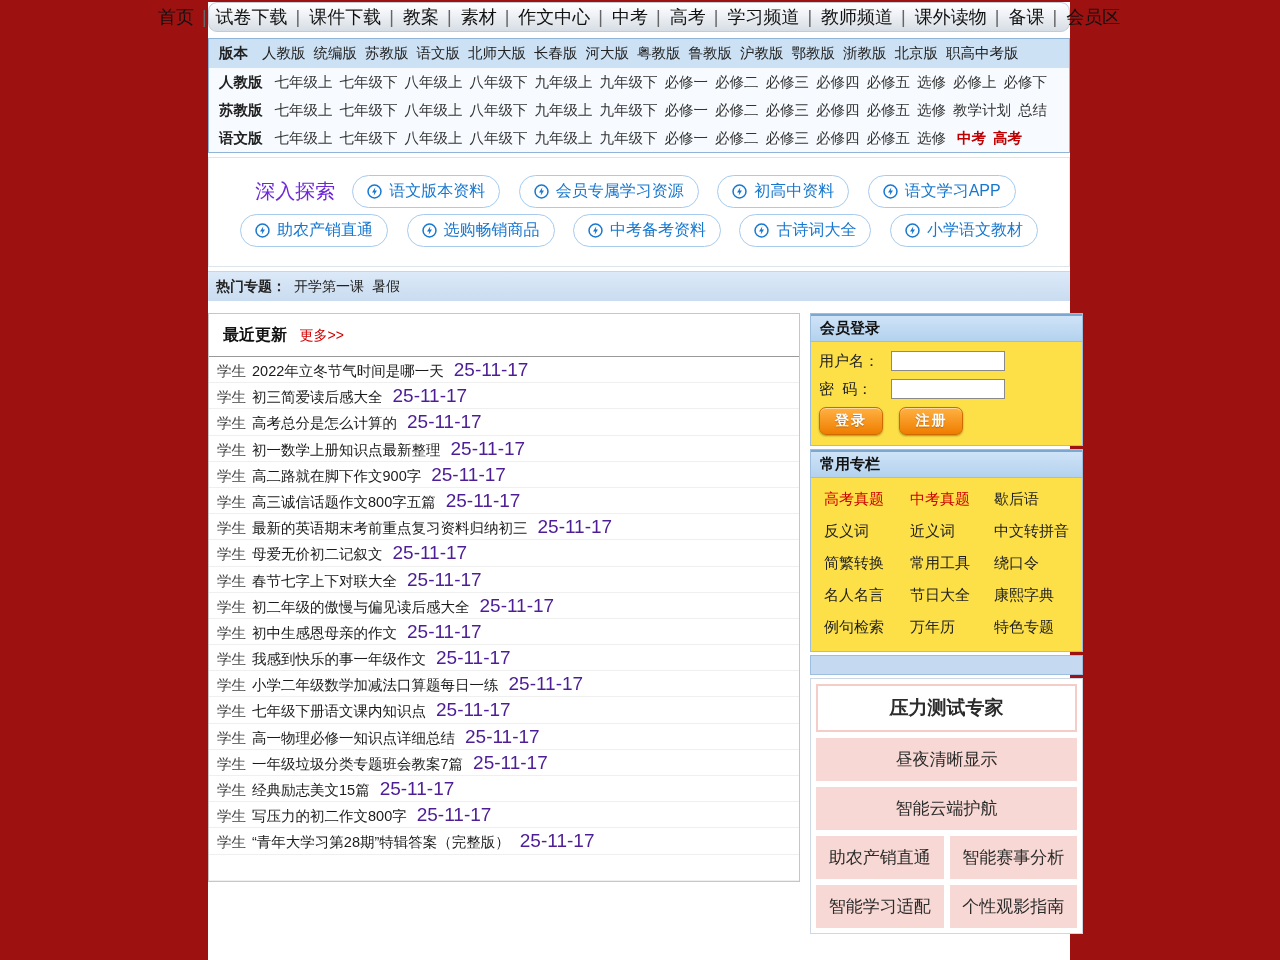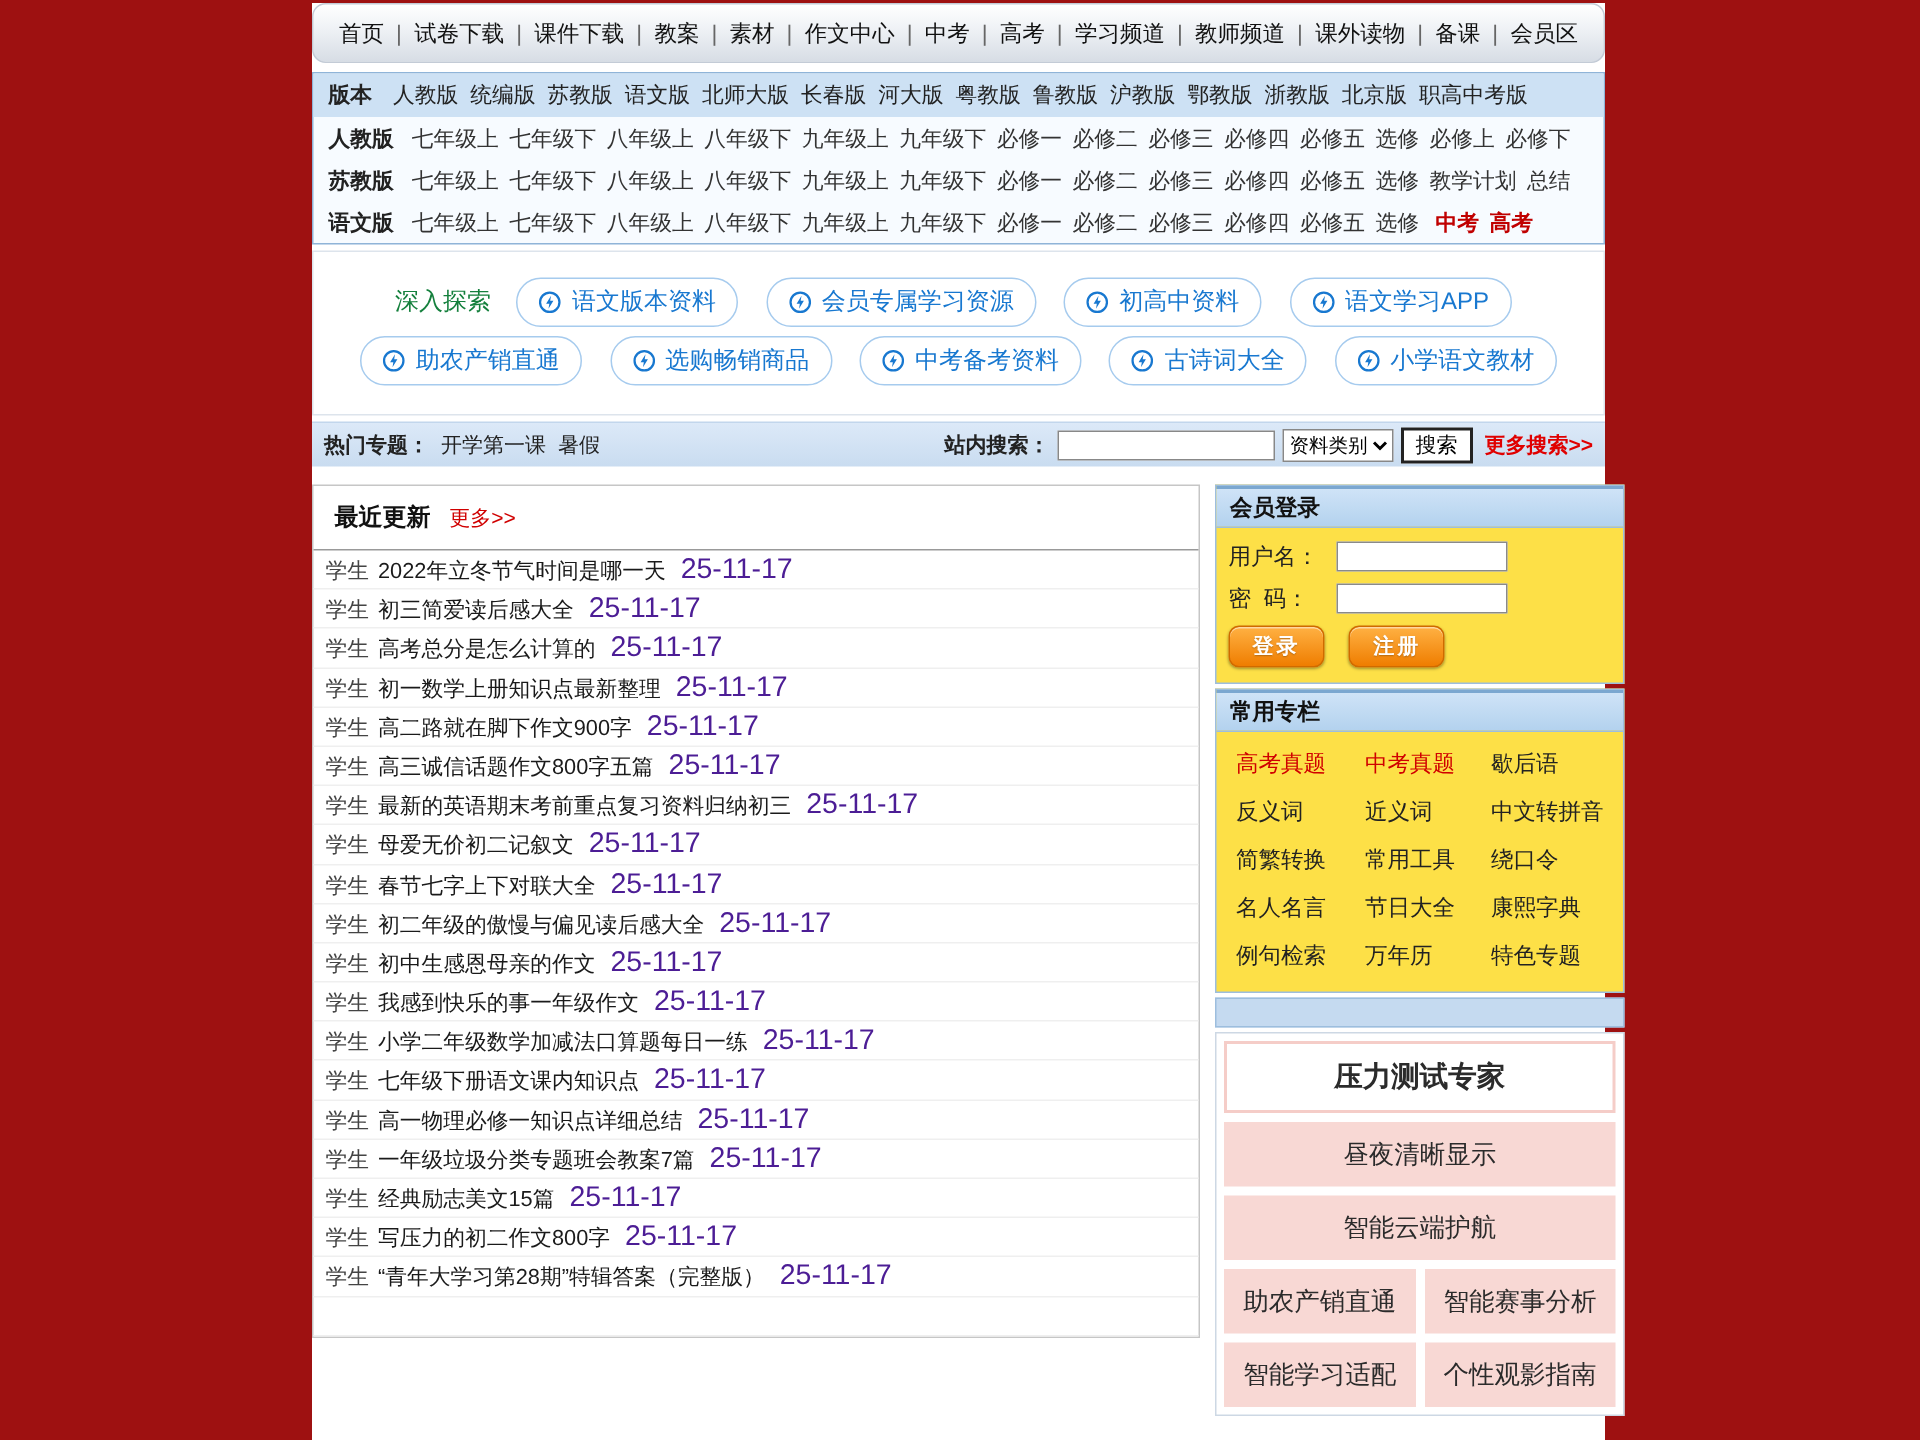--- a/index.html
+++ b/index.html
@@ -14,40 +14,40 @@
   
   .header { height:50px; position:relative; }
   .logo { position:absolute; left:36px; top:4px; width:270px; text-align:center; }
   .logo .site-name { color:#ee0000; font-weight:bold; font-size:21px; letter-spacing:1px; }
   .logo .site-url { color:#cc2222; font-family:"Liberation Serif","DejaVu Serif",serif; font-size:17px; margin-top:1px; }
   .top-links { position:absolute; right:6px; top:17px; font-size:13px; color:#555; }
   .top-links span.lnk { cursor:pointer; }
   .top-links span.lnk + span.lnk::before { content:" | "; color:#999; }
 
   
-  .nav { margin-top:2px; height:40px; border:1px solid #c3cbd6; border-radius:9px;
+  .nav { margin-top:2px; height:30px; border:1px solid #c3cbd6; border-radius:9px;
          background:linear-gradient(180deg,#ffffff 0%,#eef1f5 45%,#d7dde5 100%);
-         display:flex; align-items:center; justify-content:center; font-size:15px; color:#111; }
+         display:flex; align-items:center; justify-content:center; font-size:18px; color:#111; }
   .nav span.nav-item { padding:0 4px; cursor:pointer; white-space:nowrap; }
   .nav span.nav-item + span.nav-item::before { content:"| "; color:#666; padding-right:4px; }
 
   
   .editions { margin-top:6px; border:1px solid #8fb4d8; background:#f7fbff; }
   .editions-header { background:#cde1f4; padding:5px 10px; font-size:14.5px; display:flex; align-items:center; }
   .editions-header .ed-label { font-weight:bold; margin-right:14px; }
   .editions-header span.edlink { margin-right:8px; cursor:pointer; color:#222; }
   .edition-row { padding:4.5px 10px; font-size:14.5px; }
   .edition-row .row-label { font-weight:bold; margin-right:8px; }
   .edition-row span.edlink { margin-right:7px; cursor:pointer; color:#333; }
   .edition-row span.red { color:#c00000; font-weight:bold; margin-right:7px; cursor:pointer; }
 
   
   .explore { margin-top:4px; border:1px solid #dde4ec; padding:11px 6px 13px; text-align:center; }
   .explore-row { margin:6px 0; display:flex; justify-content:center; align-items:center; flex-wrap:nowrap; }
-  .explore-label { color:#15803d; font-size:16px; margin-right:10px; }
+  .explore-label { color:#6d28d9; font-size:20px; margin-right:10px; }
   .pill { display:inline-flex; align-items:center; gap:7px; border:1px solid #a6cbee; border-radius:17px;
           color:#1878d0; font-size:16px; padding:5px 14px; margin:0 7px; cursor:pointer; background:#fff; white-space:nowrap; }
   .pill svg { flex:0 0 auto; }
 
   
   .hotbar { margin-top:4px; height:30px; background:linear-gradient(180deg,#dce9f8,#c9dcf0);
             border-top:1px solid #c2d6ec; display:flex; align-items:center; font-size:14px; padding:0 8px; }
   .hotbar .hot-label { font-weight:bold; }
   .hotbar span.topic { margin-left:8px; cursor:pointer; color:#222; }
   .search-group { margin-left:auto; display:flex; align-items:center; gap:5px; }
@@ -233,29 +233,20 @@
           </span>
         </span>
     </div>
   </div>
 
   <div class="hotbar">
     <span class="hot-label">热门专题：</span>
     <span>
       
     <span class="topic">开学第一课</span><span class="topic">暑假</span></span>
-    <span class="search-group">
-      <span class="search-label">站内搜索：</span>
-      <input class="search-input" type="text" style="">
-      <select class="search-select">
-        <option>资料类别</option>
-      </select>
-      <button class="search-btn">搜索</button>
-      <span class="more-search">更多搜索&gt;&gt;</span>
-    </span>
   </div>
 
   <div class="main">
 
     <div class="left-col">
       <div class="left-header">
         <span class="recent-title">最近更新</span>
         <span class="recent-more">更多&gt;&gt;</span>
       </div>
       <div class="recent-list">

